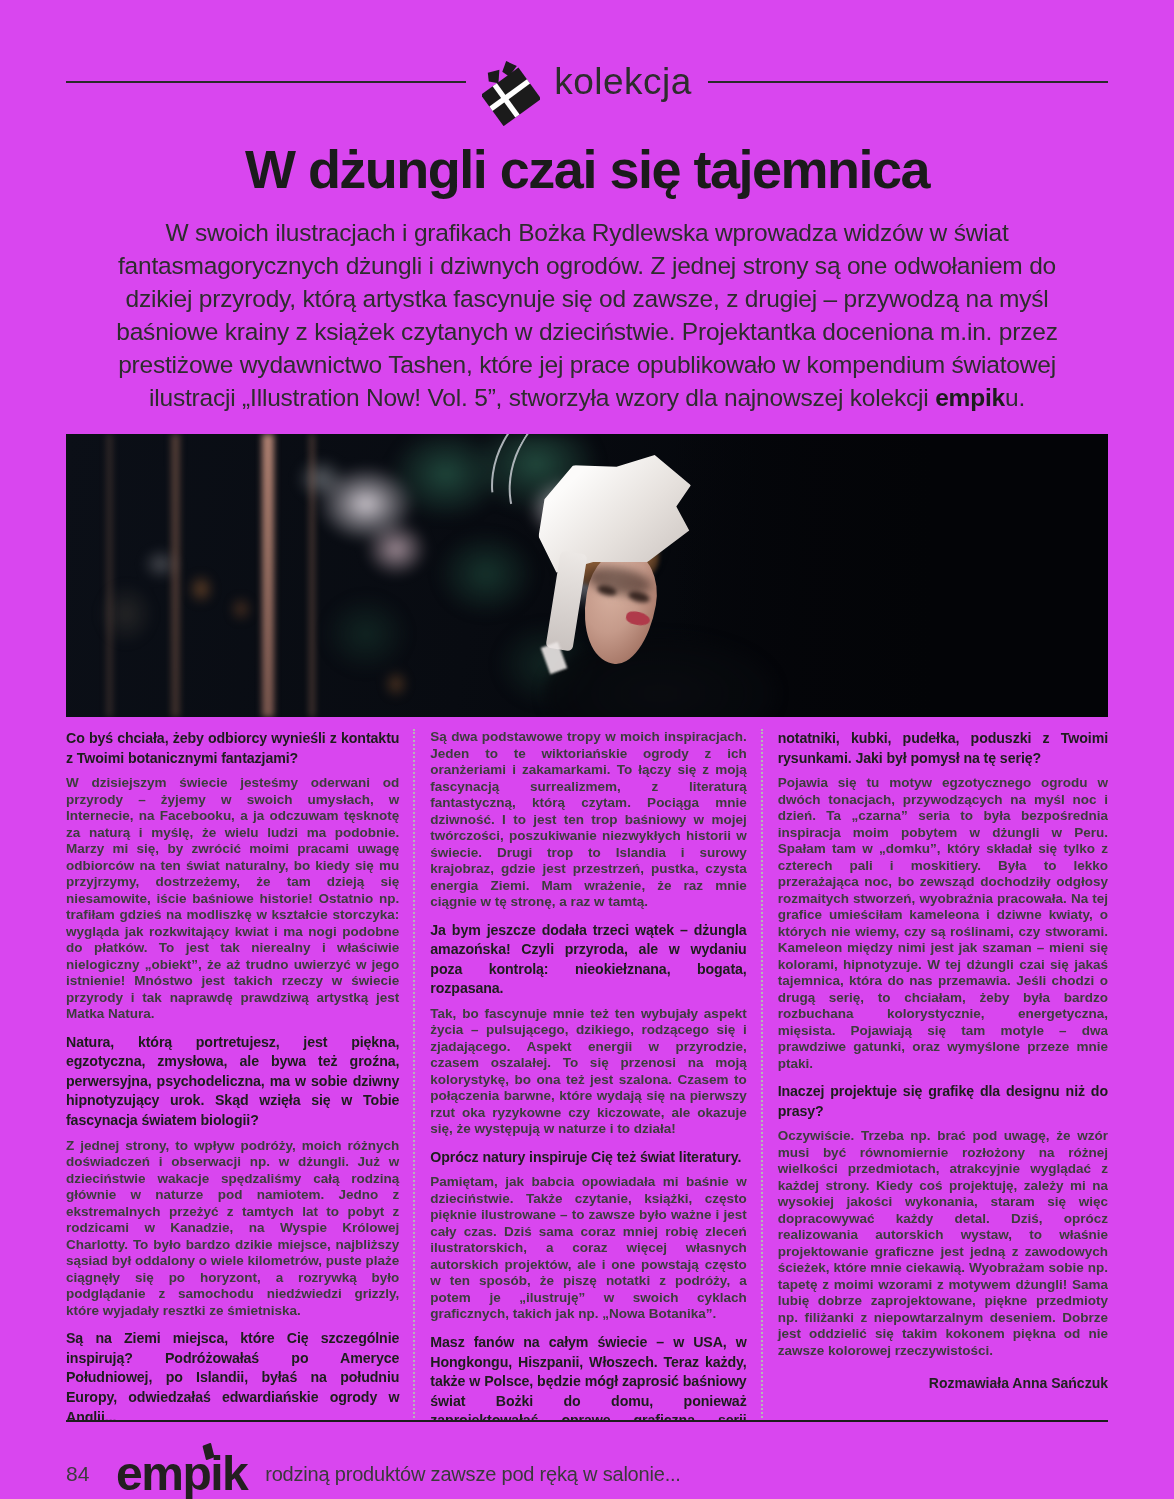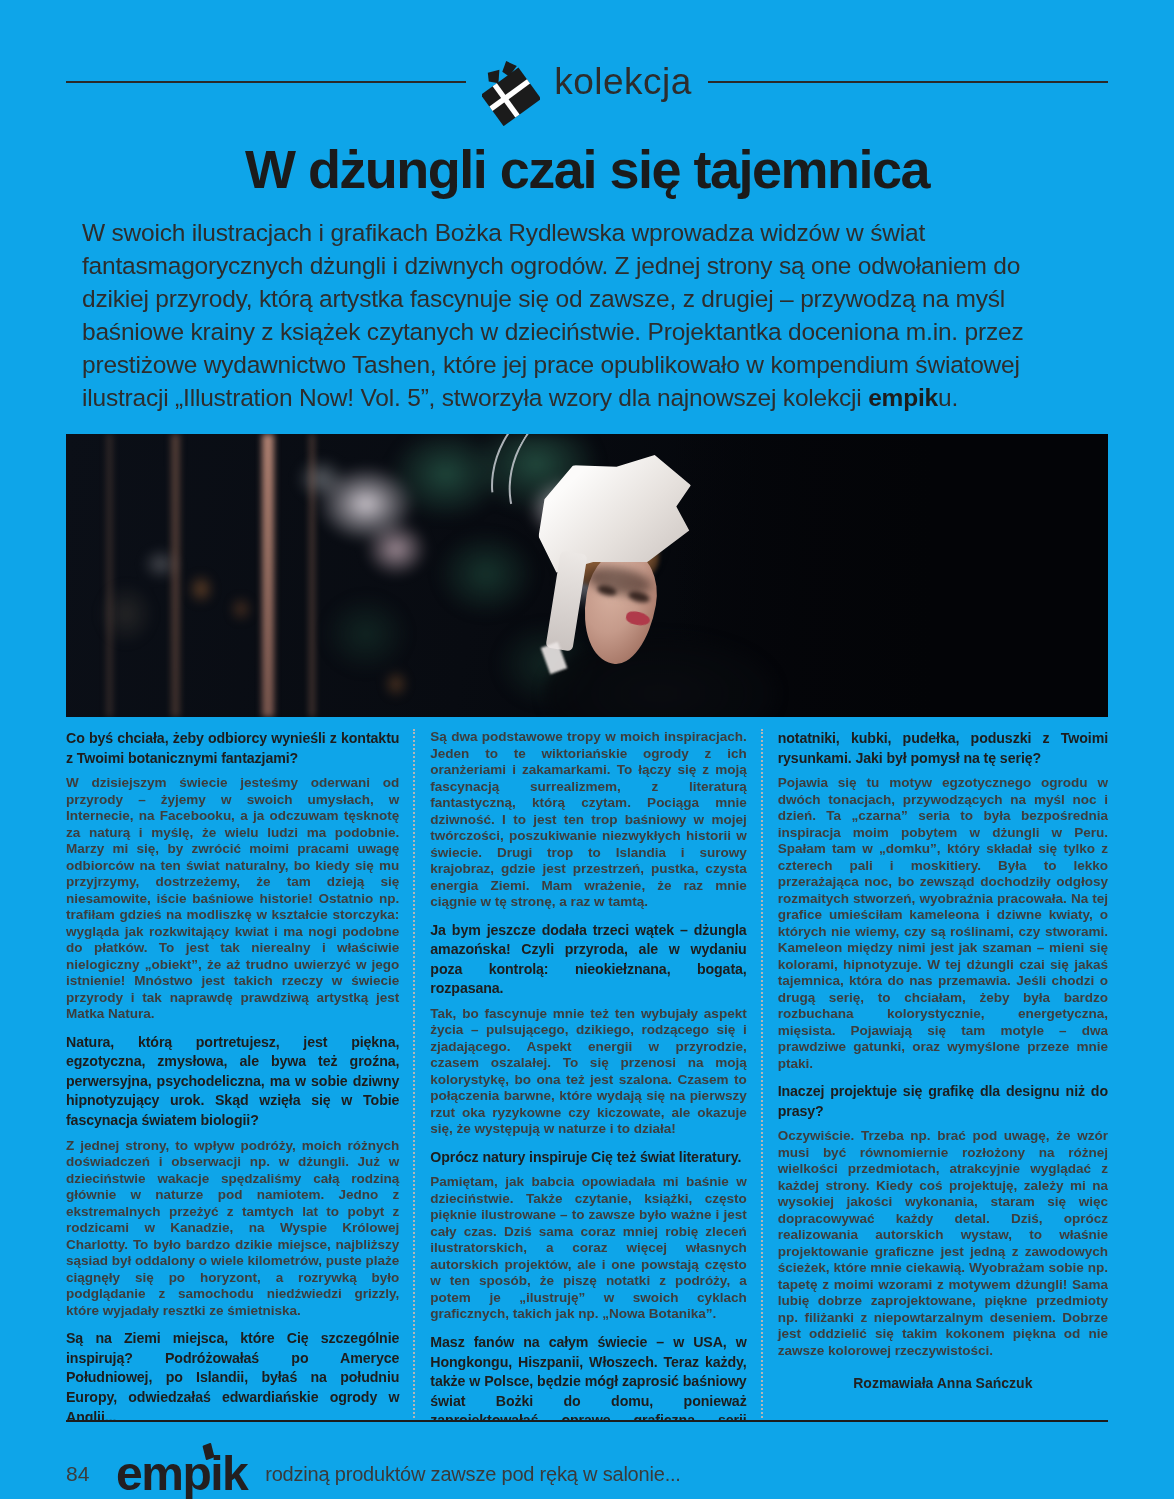--- a/index.html
+++ b/index.html
@@ -1,28 +1,28 @@
 <!DOCTYPE html>
 <html lang="pl"><head>
 <meta charset="utf-8">
 <style>
   html,body{margin:0;padding:0;background:#e8e8e8;}
-  .page{width:1174px;height:1499px;background:#0ea5e9;box-sizing:border-box;
+  .page{width:1174px;height:1499px;background:#d946ef;box-sizing:border-box;
         padding:0 66px;position:relative;overflow:hidden;
         font-family:"Liberation Sans",sans-serif;color:#2e2e2e;}
   
   .mast{display:flex;align-items:center;gap:16px;padding-top:52px;height:60px;}
   .rule{flex:1;height:2px;background:#2a2a2a;}
   .mast-center{display:flex;align-items:center;gap:14px;}
   .gift{width:58px;height:66px;margin-top:22px;flex:none;}
   .section-label{font-size:37px;color:#2d2d2d;font-weight:400;letter-spacing:.5px;}
   
   h1.headline{font-size:54px;font-weight:700;letter-spacing:-1.5px;color:#1b1b1b;
      text-align:center;margin:26px 0 16px;}
-  .intro{font-size:24.5px;line-height:33px;letter-spacing:-0.2px;
+  .intro{font-size:24.5px;line-height:33px;letter-spacing:-0.2px;text-align:center;
      color:#2d2d2d;margin:0 auto 20px;max-width:1010px;}
   .brand-bold{font-weight:700;color:#1d1d1d;}
   
   .photo{position:relative;width:1042px;height:283px;overflow:hidden;
      background:linear-gradient(100deg,#0b0f17 0%,#080b11 40%,#04060a 70%,#05060a 100%);}
   .photo *{position:absolute;}
   .bokeh{left:0;top:0;width:600px;height:283px;filter:blur(6px);background-image:
     radial-gradient(70px 55px at 300px 70px, rgba(225,218,226,.9), transparent 70%),
     radial-gradient(45px 40px at 330px 115px, rgba(214,186,198,.75), transparent 70%),
     radial-gradient(55px 45px at 500px 75px, rgba(222,216,224,.85), transparent 70%),
@@ -74,21 +74,21 @@
      background:radial-gradient(closest-side, rgba(10,12,16,.95), rgba(6,8,12,.75));}
   
   .cols{display:grid;grid-template-columns:1fr 1fr 1fr;margin-top:12px;height:691px;overflow:hidden;}
   .col{padding-right:14px;box-sizing:border-box;}
   .col + .col{border-left:2px dotted #b5b5b5;padding-left:15px;}
   .col:last-child{padding-right:0;}
   .q{font-weight:700;font-size:14.2px;line-height:19.6px;color:#1d1d1d;margin:10px 0 7px;
      text-align:justify;letter-spacing:-0.1px;}
   .a{font-size:13.5px;line-height:16.5px;color:#3d3d3d;margin:0 0 8px;text-align:justify;font-weight:bold;}
   .col .q:first-child{margin-top:0;}
-  .byline{font-weight:700;font-size:14px;color:#222;text-align:center;margin-top:16px;}
+  .byline{font-weight:700;font-size:14px;color:#222;text-align:right;margin-top:16px;}
   
   .footer-rule{height:2px;background:#1c1c1c;margin-top:0;}
   .footer-row{display:flex;align-items:center;padding-top:28px;}
   .pageno{font-size:21px;color:#3c3c3c;width:50px;}
   .empik-logo{font-size:48px;font-weight:700;letter-spacing:-1.5px;color:#231f20;
      position:relative;margin-right:18px;line-height:1;}
   .idot{position:absolute;left:88px;top:-6px;width:9px;height:15px;background:#231f20;
      transform:rotate(-14deg) skewY(-6deg);border-radius:1px;}
   .tagline{font-size:20px;color:#3a3a3a;letter-spacing:-0.2px;}
 </style>

